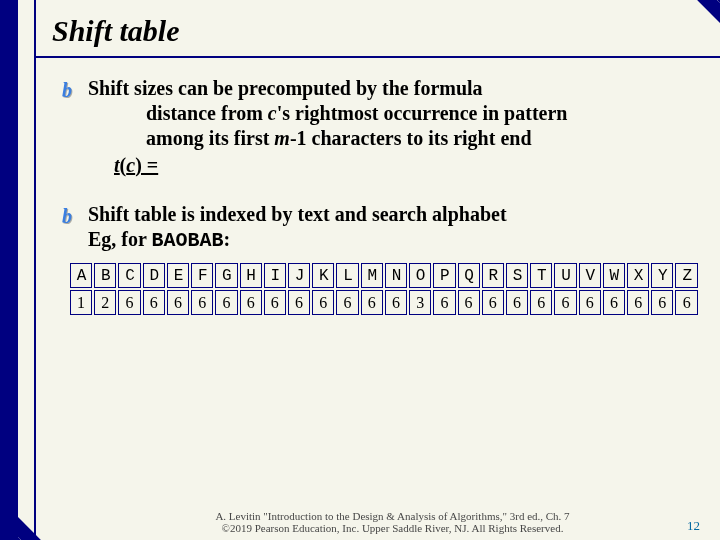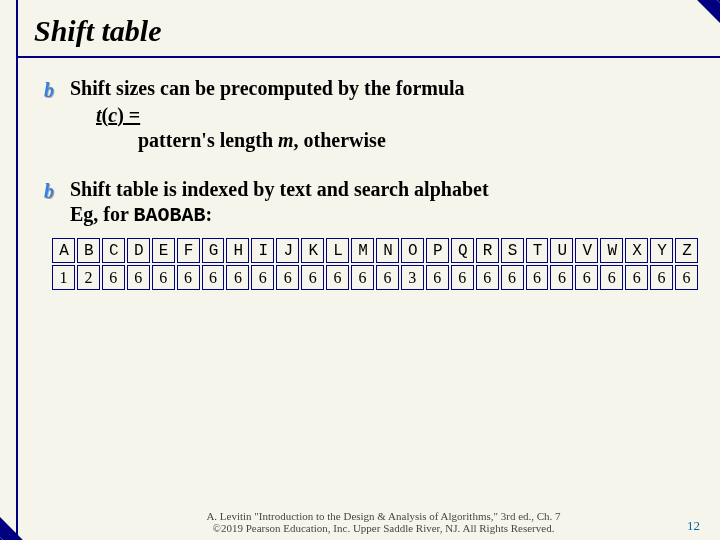--- a/index.html
+++ b/index.html
@@ -7,20 +7,21 @@
   body {
     font-family: "Times New Roman", Times, serif;
     background: #000080;
     color: #000;
     position: relative;
   }
   .slide {
     position: absolute;
     inset: 0;
     background: #f5f5eb;
+    margin-left: 18px;
   }
   .title {
     font-size: 30px;
     font-weight: bold;
     font-style: italic;
     padding: 14px 0 8px 34px;
     color: #000;
   }
   .frame-line {
     position: absolute;
@@ -124,24 +125,27 @@
   </div>
 
   <h1 class="title">Shift table</h1>
 
   <div class="content">
 
     <div class="bullet-row">
       <span class="bullet-icon">b</span>
       <div class="bullet-text">
         <div>Shift sizes can be precomputed by the formula</div>
+        <div class="indent-block">
+          distance from <span class="it">c</span>'s rightmost occurrence in pattern
+        </div>
+        <div class="indent-block">
+          among its first <span class="it">m</span>-1 characters to its right end
+        </div>
         <div class="tc-line"><span class="it">t</span>(<span class="it">c</span>) =</div>
-        <div class="indent-block" style="margin-left:68px">
-          pattern's length <span class="it">m</span>, otherwise
-        </div>
       </div>
     </div>
 
     <div class="spacer"></div>
 
     <div class="bullet-row">
       <span class="bullet-icon">b</span>
       <div class="bullet-text">
         <div>Shift table is indexed by text and search alphabet</div>
         <div>

